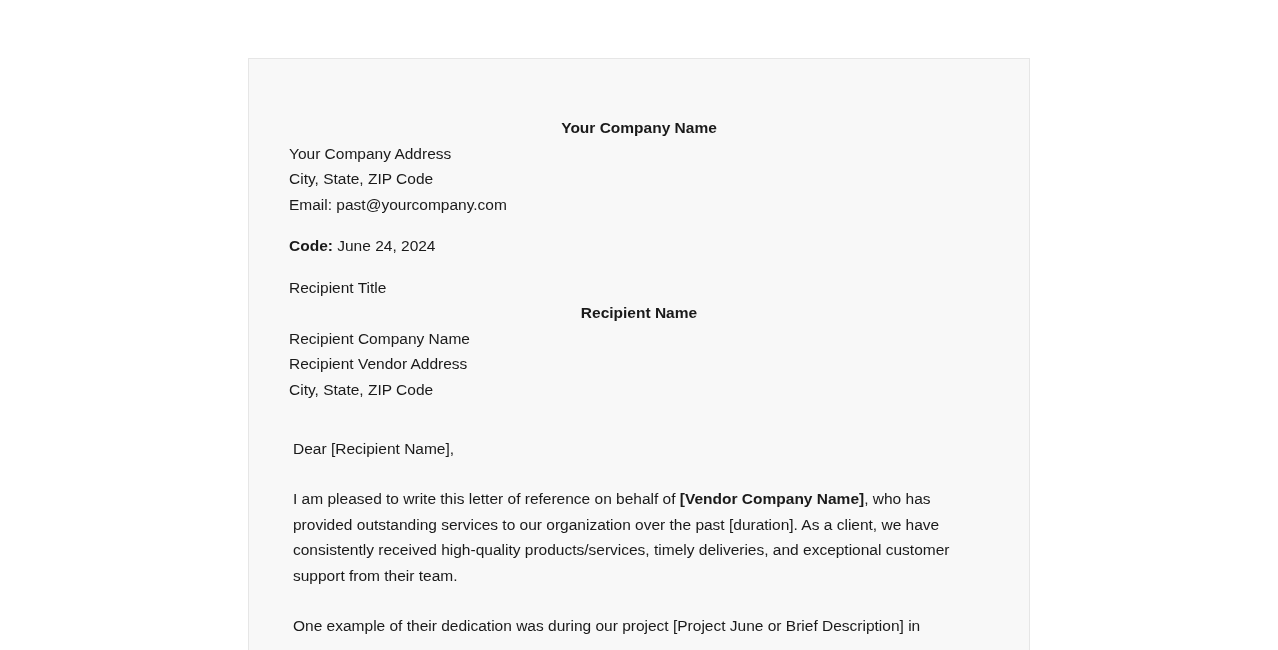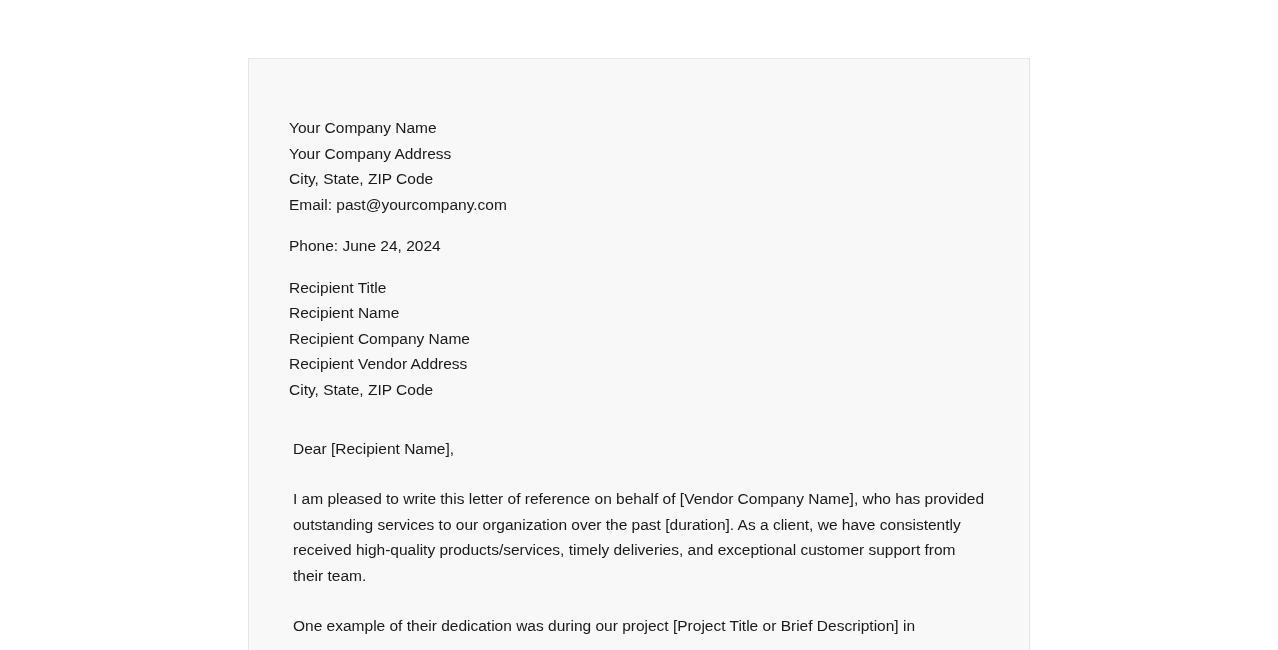--- a/index.html
+++ b/index.html
@@ -29,21 +29,22 @@
     line-height: 25.5px;
     color: #1a1a1a;
   }
   .block {
     margin: 0 0 0 0;
   }
   .line {
     white-space: pre-wrap;
   }
   .line.bold, .bold {
-    font-weight: normal;
+    font-weight: bold;
+    text-align: center;
   }
   .spacer-sm { height: 16px; }
   .spacer-lg { height: 30px; }
   p.para {
     margin: 4px;
     line-height: 25.8px;
   }
 </style>
 </head>
 <body>
@@ -54,21 +55,21 @@
     <div class="block">
       <div class="line bold">Your Company Name</div>
       <div class="line">Your Company Address</div>
       <div class="line">City, State, ZIP Code</div>
       <div class="line">Email: past@yourcompany.com</div>
     </div>
 
     <div class="spacer-sm"></div>
 
     <div class="block">
-      <div class="line"><span class="bold">Phone:</span> <span>June 24, 2024</span></div>
+      <div class="line"><span class="bold">Code:</span> <span>June 24, 2024</span></div>
     </div>
 
     <div class="spacer-sm"></div>
 
     <div class="block">
       <div class="line">Recipient Title</div>
       <div class="line bold">Recipient Name</div>
       <div class="line">Recipient Company Name</div>
       <div class="line">Recipient Vendor Address</div>
       <div class="line">City, State, ZIP Code</div>
@@ -82,17 +83,17 @@
 
     <div class="spacer-sm"></div>
 
     <div class="block">
       <p class="para"><span>I am pleased to write this letter of reference on behalf of </span><span class="bold">[Vendor Company Name]</span><span>, who has provided outstanding services to our organization over the past [duration]. As a client, we have consistently received high-quality products/services, timely deliveries, and exceptional customer support from their team.</span></p>
     </div>
 
     <div class="spacer-sm"></div>
 
     <div class="block">
-      <p class="para">One example of their dedication was during our project [Project Title or Brief Description] in</p>
+      <p class="para">One example of their dedication was during our project [Project June or Brief Description] in</p>
     </div>
 
   </div>
 </div>
 
 </body></html>

